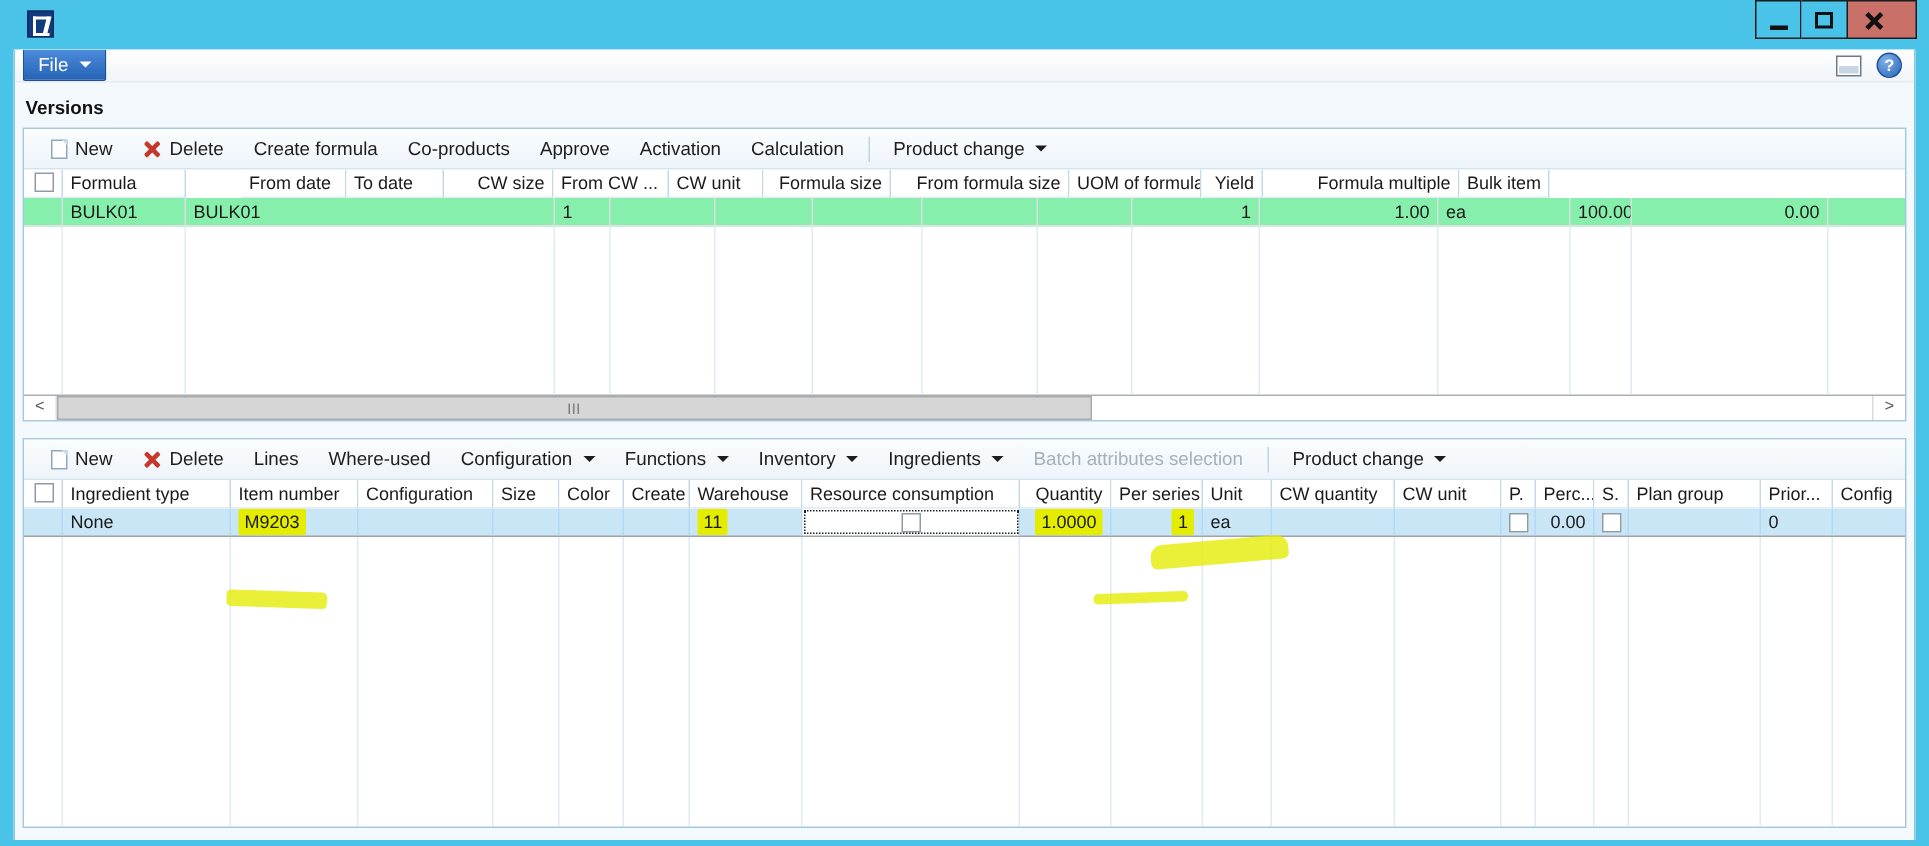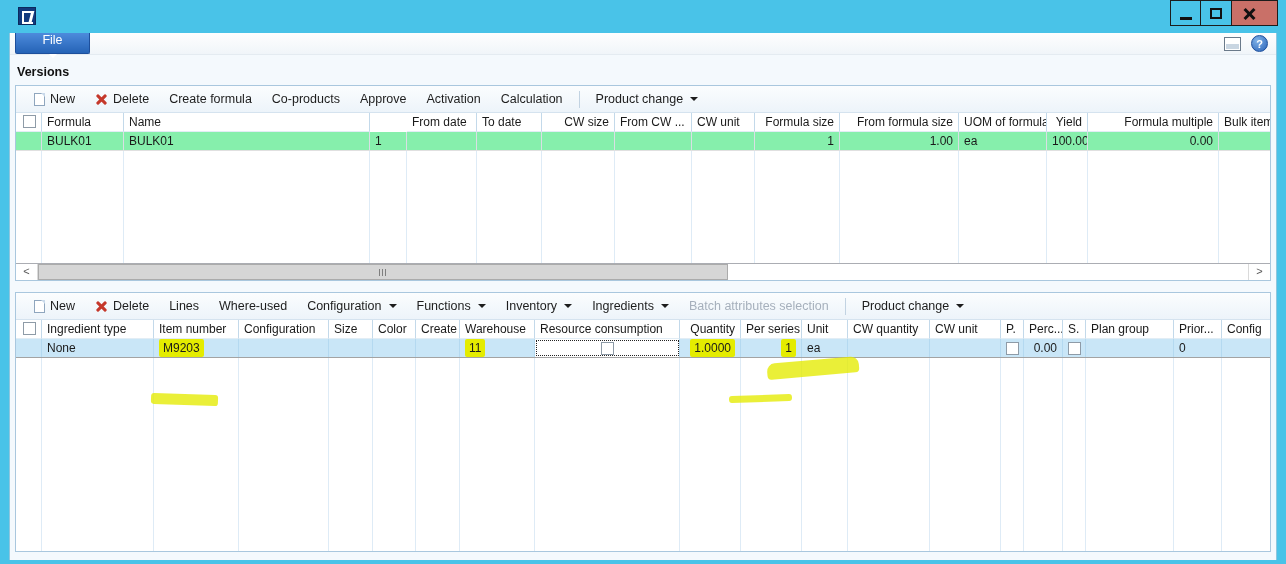--- a/index.html
+++ b/index.html
@@ -20,21 +20,21 @@
   .win-btn.close { width:46px; background:#C97068; }
   .glyph-min { position:absolute; left:9px; top:16px; width:12px; height:3px; background:#111; }
   .glyph-max { position:absolute; left:9px; top:7px; width:12px; height:11px; border:2px solid #111; background:transparent; }
   .glyph-close-a,.glyph-close-b { position:absolute; left:16px; top:6px; width:3px; height:14px; background:#111; }
   .glyph-close-a { transform:rotate(45deg); } .glyph-close-b { transform:rotate(-45deg); }
 
   
   .inner { position:absolute; left:9px; right:9px; top:33px; bottom:4px; background:#F4F9FD; border-left:1px solid #8FC6DE; border-right:1px solid #8FC6DE; display:flex; flex-direction:column; overflow:hidden; }
 
   .menustrip { height:22px; background:linear-gradient(#FEFEFE,#F0F5F9); border-bottom:1px solid #E4EBF1; position:relative; flex:0 0 22px; }
-  .file-btn { position:absolute; left:5px; top:0; height:21px; width:75px; background:linear-gradient(#4D8BDC,#2563B6); border:1px solid #1D4F9C; border-top:none; border-radius:0 0 2px 2px; color:#fff; display:flex; align-items:center; justify-content:flex-start; gap:7px; font-size:12.5px;flex-direction:column; }
+  .file-btn { position:absolute; left:5px; top:0; height:21px; width:56px; background:linear-gradient(#4D8BDC,#2563B6); border:1px solid #1D4F9C; border-top:none; border-radius:0 0 2px 2px; color:#fff; display:flex; align-items:center; justify-content:center; gap:7px; font-size:12.5px; }
   .file-caret { width:0; height:0; border-left:4px solid transparent; border-right:4px solid transparent; border-top:4px solid #fff; }
   .strip-right { position:absolute; right:8px; top:2px; display:flex; gap:10px; align-items:center; }
   .pane-icon { width:17px; height:14px; border:1px solid #6A7A8A; background:#fff; position:relative; }
   .pane-icon::after { content:""; position:absolute; left:1px; right:1px; bottom:1px; height:5px; background:#C9D6E2; }
   .help-icon { width:17px; height:17px; border-radius:50%; background:radial-gradient(circle at 35% 30%,#7FB2E8,#2A63B8); border:1px solid #1D4F9C; color:#fff; font-size:11px; font-weight:bold; text-align:center; line-height:16px; }
 
   .content { flex:1; position:relative; }
   .section-label { margin:10px 0 6px 7px; font-weight:bold; font-size:12.5px; color:#111; }
 
   
@@ -155,21 +155,20 @@
               <span>Product change</span>
               <div class="tb-caret"></div>
             </div>
           </div>
         <div class="grid grid1" id="grid1">
             <div class="g-head">
               <div class="g-hc" style="width: 26px; flex: 0 0 26px;">
                 <div class="g-cb"></div>
               </div>
               <div class="g-hc" style="width: 82px; flex: 0 0 82px;">Formula</div>
-              <div class="g-hc" style="width: 246px; flex: 0 0 246px;">Name</div>
               <div class="g-hc" style="width: 37px; flex: 0 0 37px; margin-top: 40px;">Site</div>
               <div class="g-hc" style="width: 70px; flex: 0 0 70px;">From date</div>
               <div class="g-hc" style="width: 65px; flex: 0 0 65px;">To date</div>
               <div class="g-hc r" style="width: 73px; flex: 0 0 73px;">CW size</div>
               <div class="g-hc" style="width: 77px; flex: 0 0 77px;">From CW ...</div>
               <div class="g-hc" style="width: 63px; flex: 0 0 63px;">CW unit</div>
               <div class="g-hc r" style="width: 85px; flex: 0 0 85px;">Formula size</div>
               <div class="g-hc r" style="width: 119px; flex: 0 0 119px;">From formula size</div>
               <div class="g-hc" style="width: 88px; flex: 0 0 88px;">UOM of formula</div>
               <div class="g-hc r" style="width: 41px; flex: 0 0 41px;">Yield</div>

